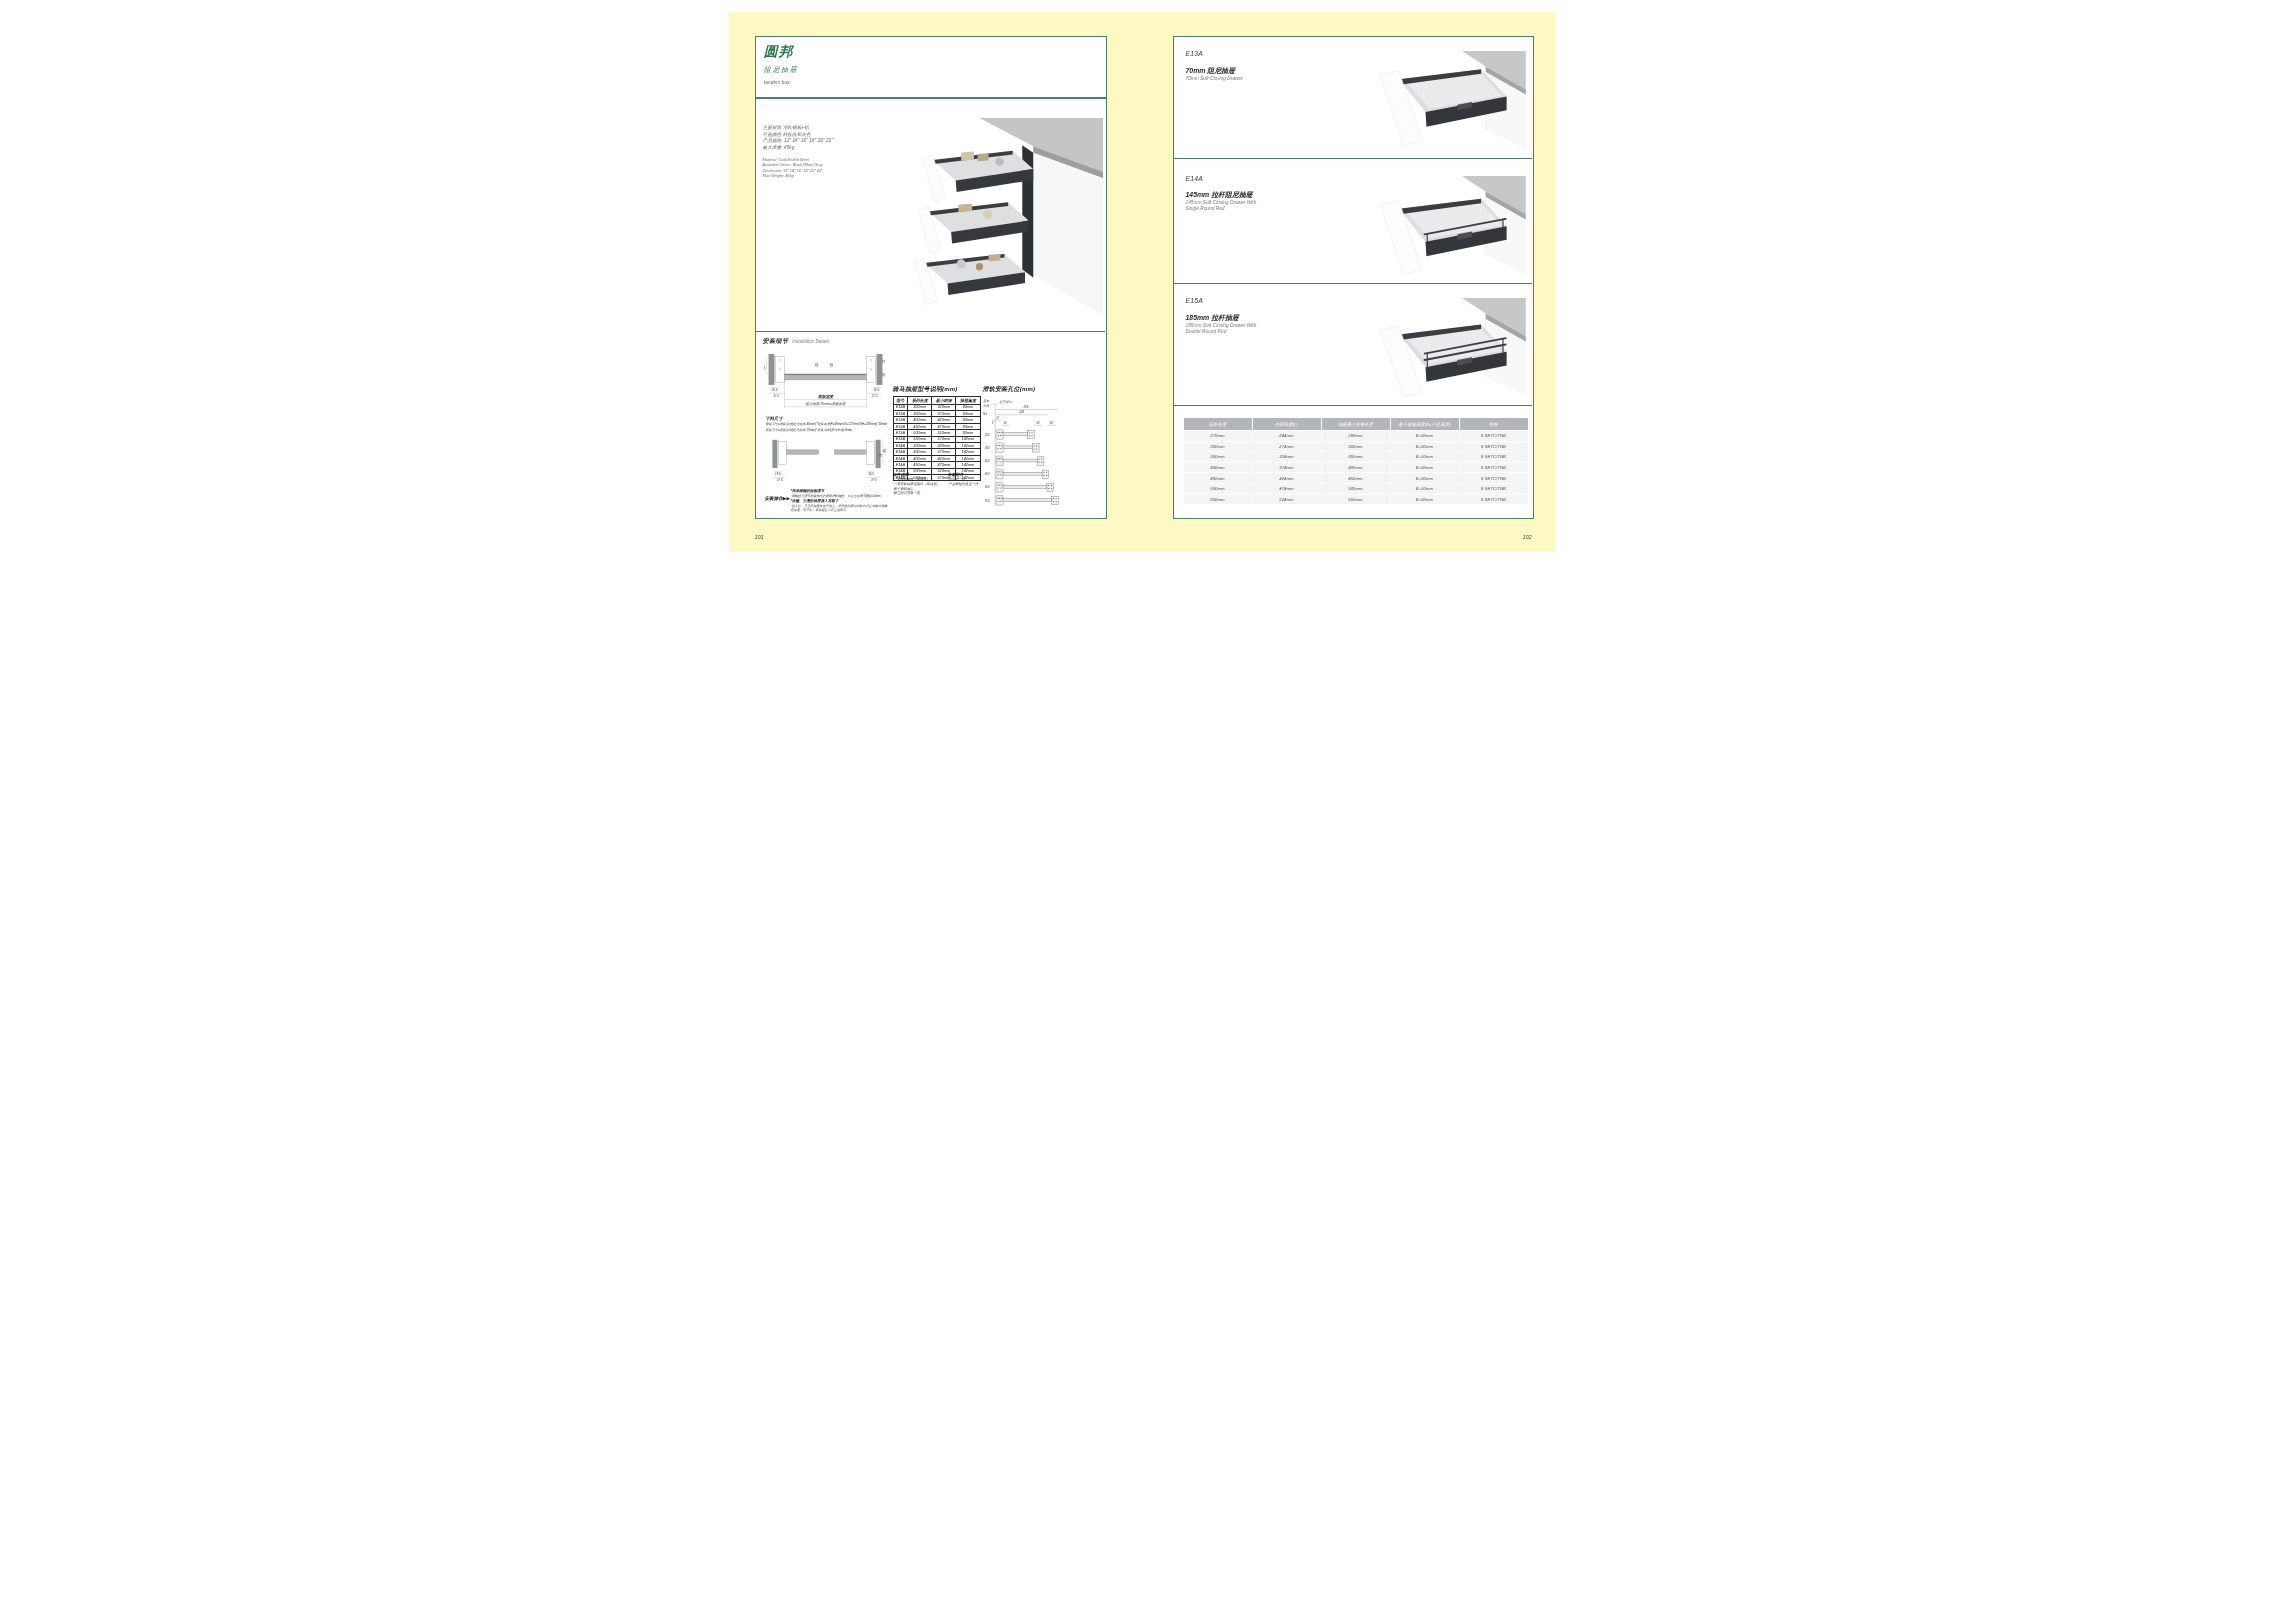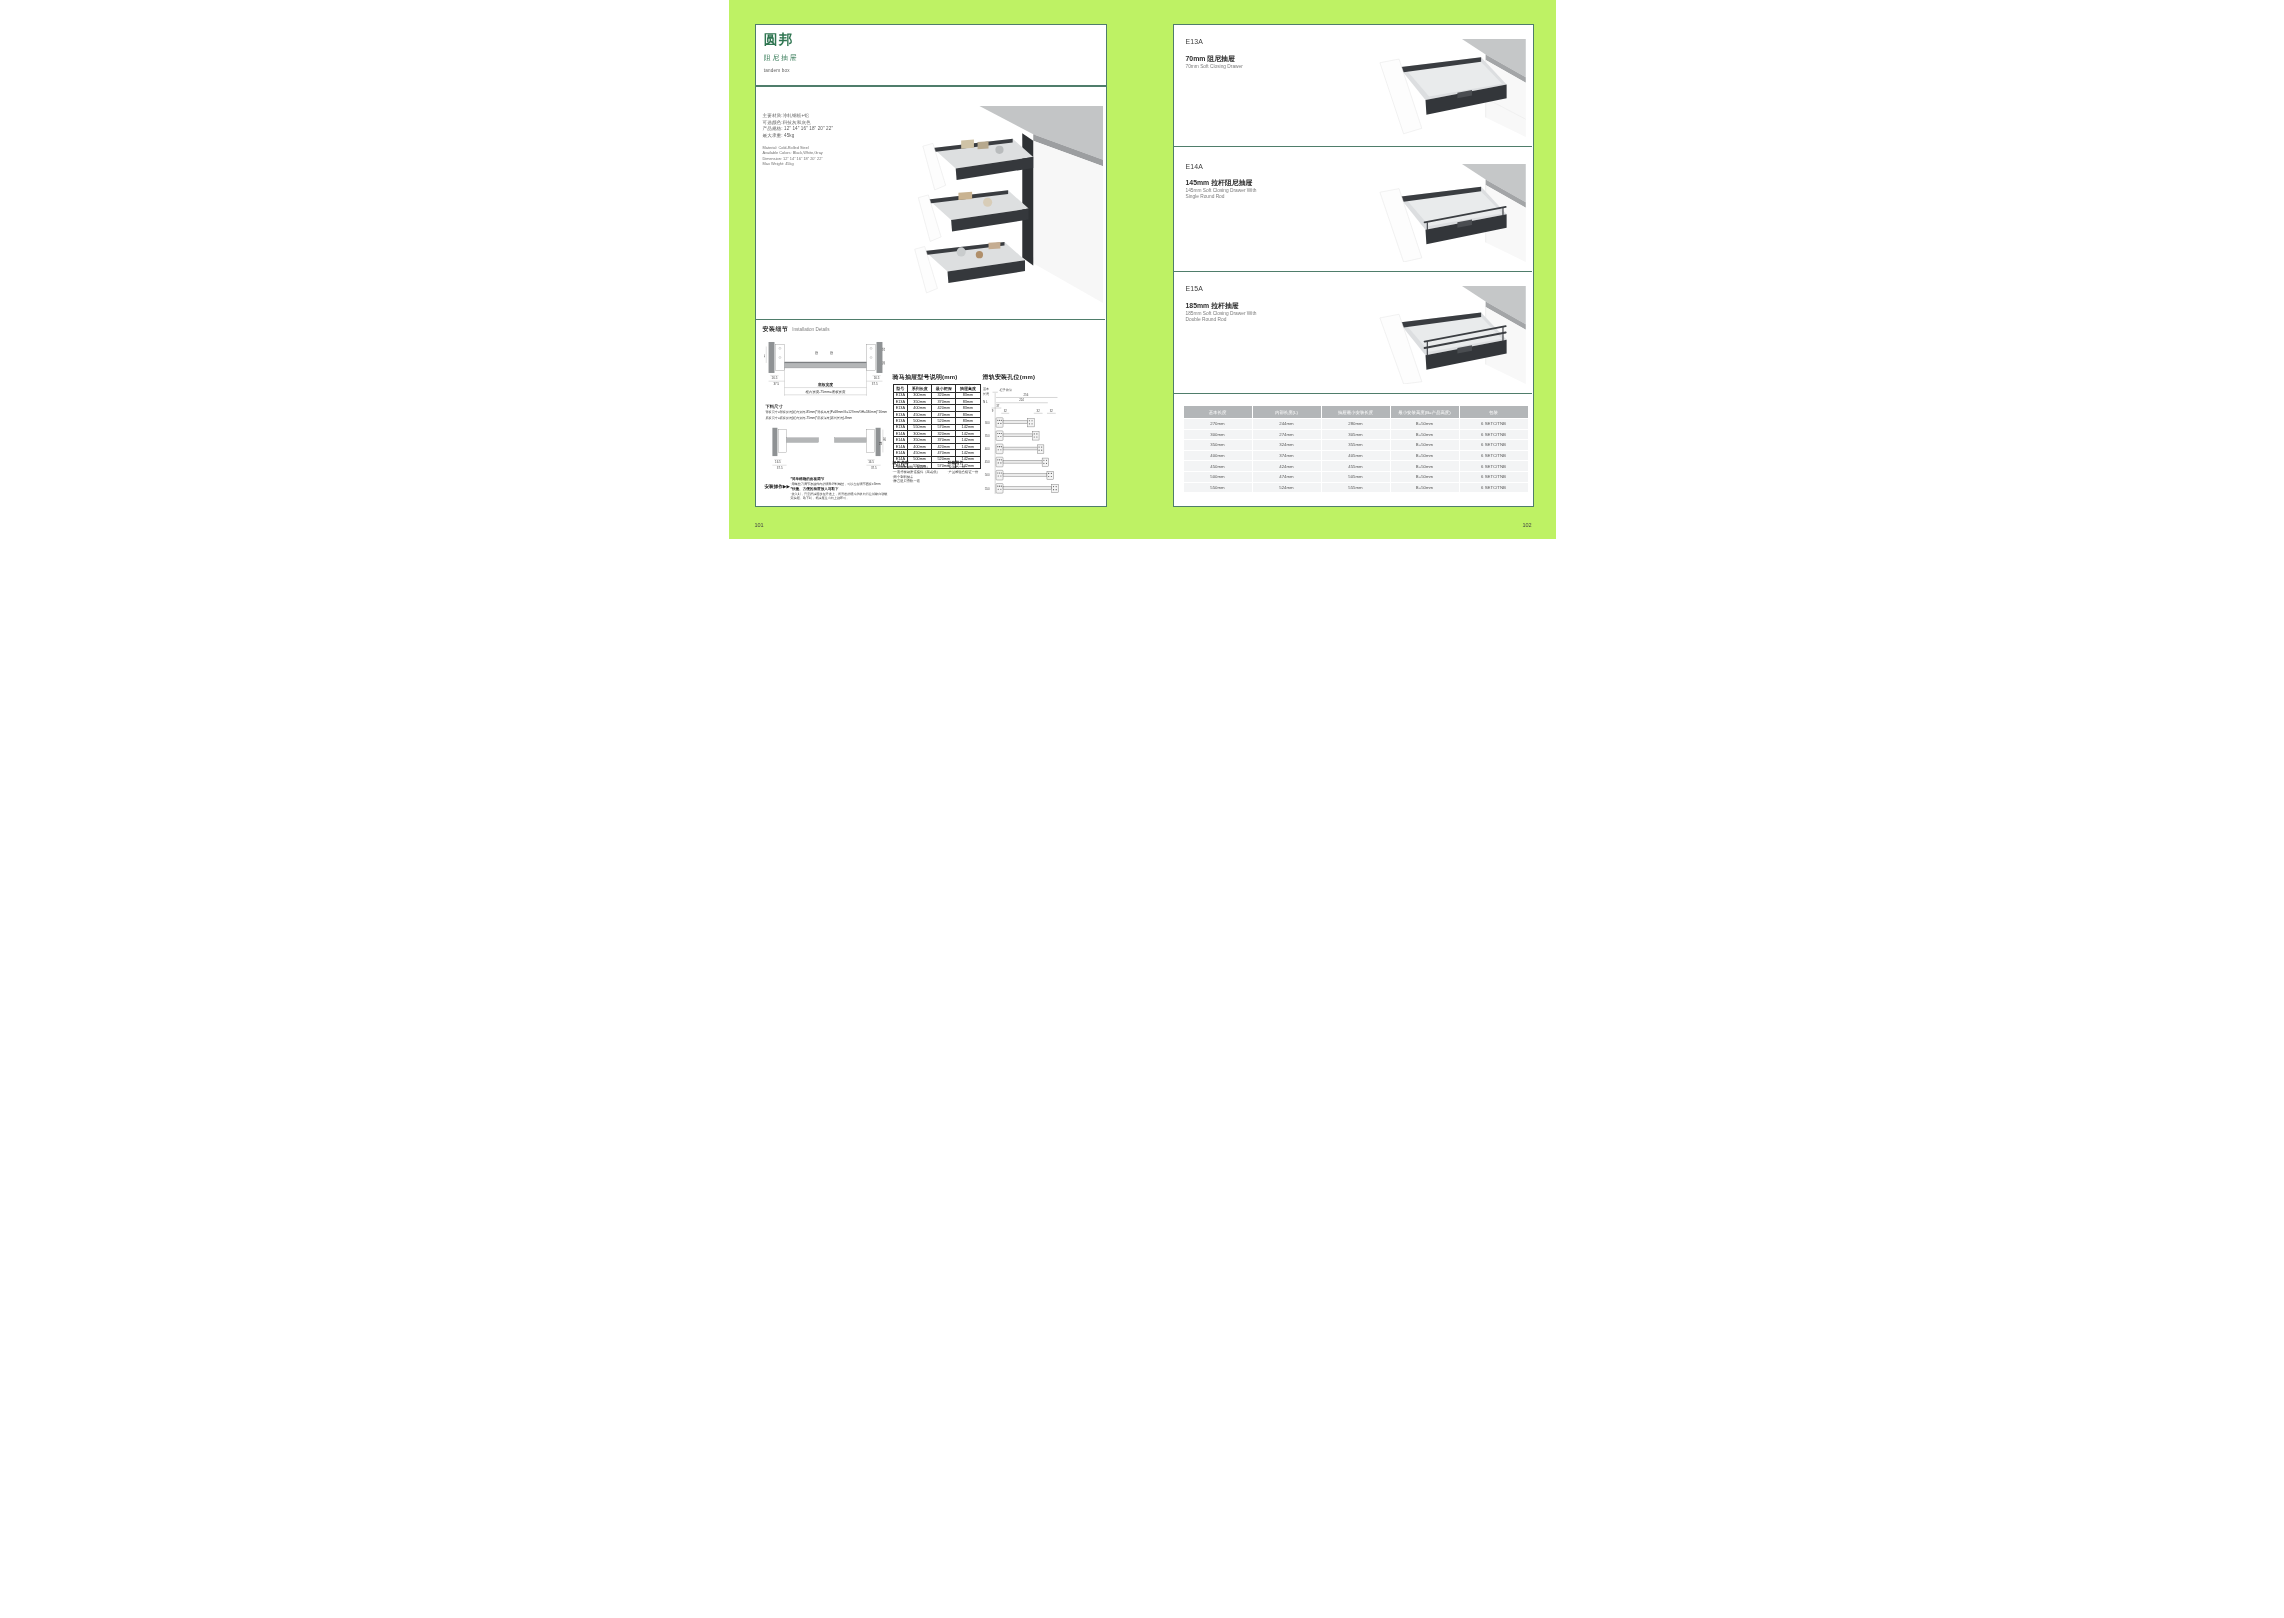--- a/index.html
+++ b/index.html
@@ -1,17 +1,17 @@
 <!DOCTYPE html>
 <html style="font-size:7.3px"><head>
 <meta charset="utf-8">
 <style>
   html,body{margin:0;padding:0;background:#ffffff;}
-  .sheet{position:relative;width:827px;height:539px;background:#bef264;margin:0 auto;
-         font-family:"Liberation Sans","DejaVu Sans",sans-serif;overflow:hidden;color:#3c3c3c;}
+  .sheet{position:relative;width:827px;height:539px;background:#fef9c3;margin:12px auto;
+         font-family:"Liberation Sans","DejaVu Sans",sans-serif;overflow:hidden;color:#3c3c3c;font-style:italic;}
   .abs{position:absolute;}
   .frame{position:absolute;border:0.5px solid #4f7d6b;background:#fff;}
   .hline{position:absolute;height:0.5px;background:#4f7d6b;}
   
   .brand{font-size:13.7px;font-weight:bold;color:#2e7551;letter-spacing:1.4px;}
   .brand-sub{font-size:6.9px;color:#2e7551;letter-spacing:1.8px;margin-top:2.7px;}
   .brand-tag{font-size:4.6px;color:#5c5c5c;margin-top:4.1px;letter-spacing:0.2px;}
   
   .specs-cn div{font-size:4.6px;line-height:6.6px;color:#5d5d5d;letter-spacing:0.1px;}
   .specs-en div{font-size:3.9px;line-height:5.3px;color:#707070;}

